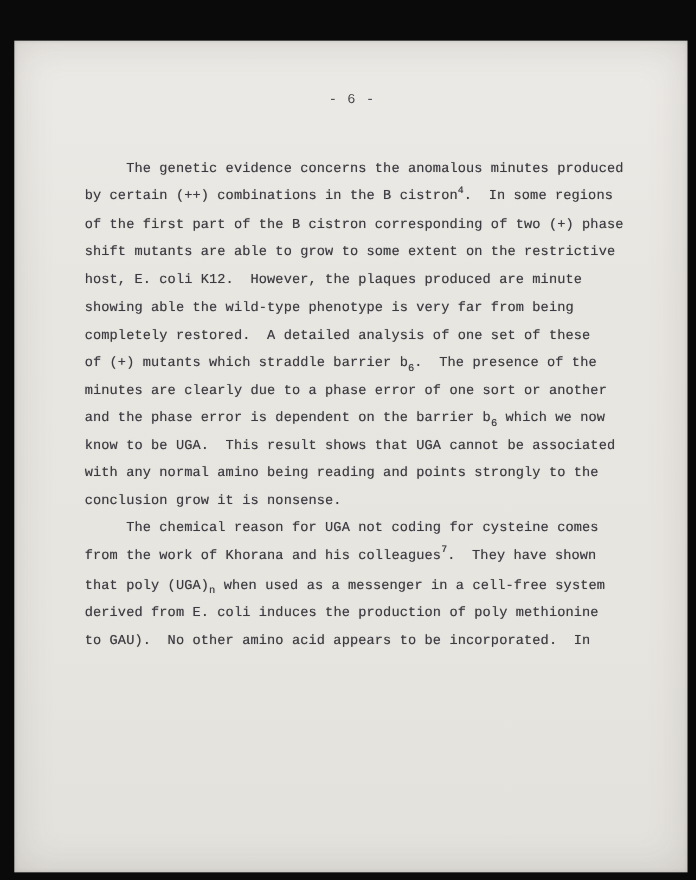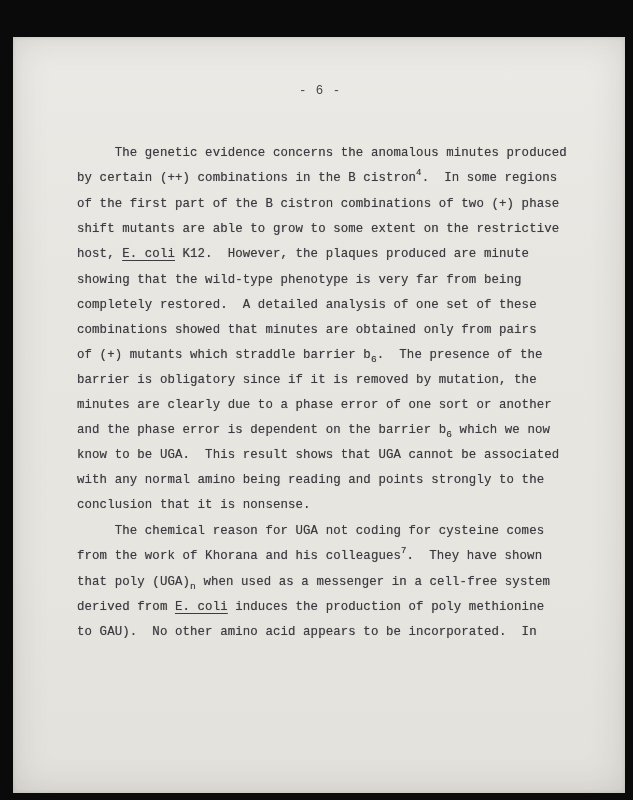--- a/index.html
+++ b/index.html
@@ -55,47 +55,44 @@
     position: relative;
     top: -6px;
   }
   .line sub {
     font-size: 9.5px;
     vertical-align: baseline;
     position: relative;
     top: 4px;
   }
   .u {
-    text-decoration: underline;
     text-underline-offset: 3px;
   }
 </style>
 </head>
 <body>
 
 <div class="scan-frame">
   <div class="paper">
     <div class="page-content">
       <div class="page-number">- 6 -</div>
       <div>
           <div class="line">     The genetic evidence concerns the anomalous minutes produced</div>
           <div class="line">by certain (++) combinations in the B cistron<sup>4</sup>.  In some regions</div>
-          <div class="line">of the first part of the B cistron combinations of two (+) phase</div>
+          <div class="line">of the first part of the B cistron corresponding of two (+) phase</div>
           <div class="line">shift mutants are able to grow to some extent on the restrictive</div>
           <div class="line">host, <span class="u">E. coli</span> K12.  However, the plaques produced are minute</div>
-          <div class="line">showing that the wild-type phenotype is very far from being</div>
+          <div class="line">showing able the wild-type phenotype is very far from being</div>
           <div class="line">completely restored.  A detailed analysis of one set of these</div>
-          <div class="line">combinations showed that minutes are obtained only from pairs</div>
           <div class="line">of (+) mutants which straddle barrier b<sub>6</sub>.  The presence of the</div>
-          <div class="line">barrier is obligatory since if it is removed by mutation, the</div>
           <div class="line">minutes are clearly due to a phase error of one sort or another</div>
           <div class="line">and the phase error is dependent on the barrier b<sub>6</sub> which we now</div>
           <div class="line">know to be UGA.  This result shows that UGA cannot be associated</div>
           <div class="line">with any normal amino being reading and points strongly to the</div>
-          <div class="line">conclusion that it is nonsense.</div>
+          <div class="line">conclusion grow it is nonsense.</div>
           <div class="line">     The chemical reason for UGA not coding for cysteine comes</div>
           <div class="line">from the work of Khorana and his colleagues<sup>7</sup>.  They have shown</div>
           <div class="line">that poly (UGA)<sub>n</sub> when used as a messenger in a cell-free system</div>
           <div class="line">derived from <span class="u">E. coli</span> induces the production of poly methionine</div>
           <div class="line">to GAU).  No other amino acid appears to be incorporated.  In</div>
         </div>
     </div>
   </div>
 </div>
 

